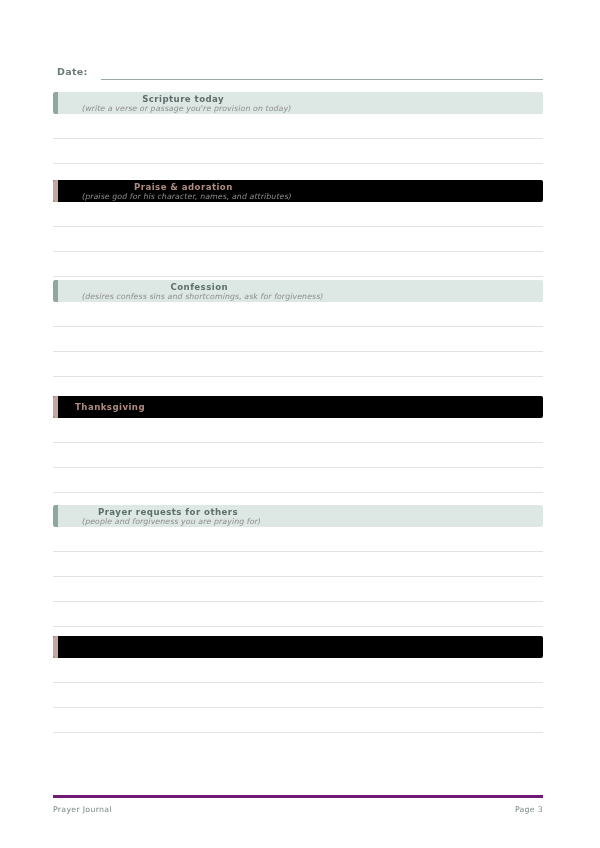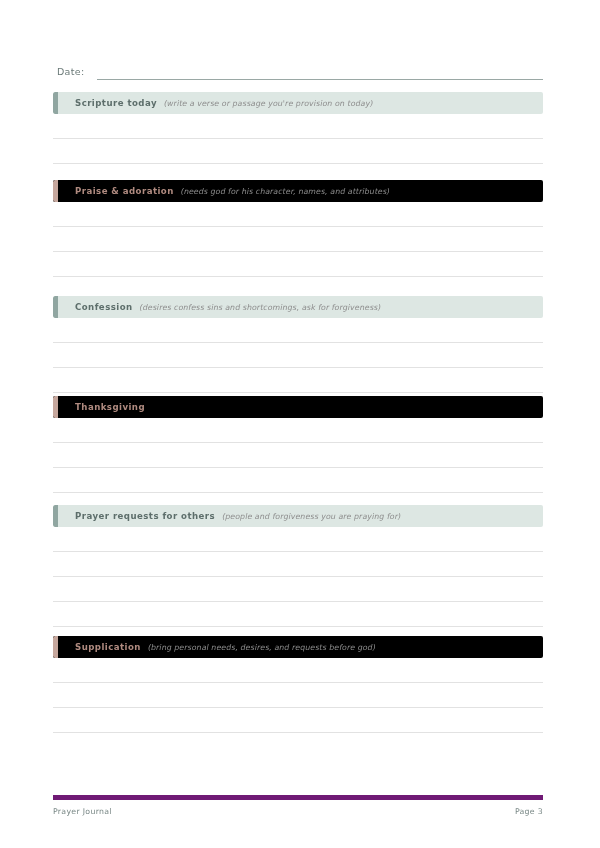--- a/index.html
+++ b/index.html
@@ -28,21 +28,21 @@
     position: absolute;
     left: 57px;
     top: 60px;
     width: 486px;
     height: 20px;
     display: flex;
     align-items: flex-end;
   }
   .date-label {
     font-size: 9.5px;
-    font-weight: normal;
+    font-weight: bold;
     letter-spacing: 0.3px;
     color: #6b7a78;
     line-height: 14px;
     padding-bottom: 1px;
     white-space: nowrap;
   }
   .date-line {
     flex: 1;
     margin-left: 13px;
     border-bottom: 1px solid #9aa8a5;
@@ -70,20 +70,21 @@
     top: 0;
     bottom: 0;
     width: 5px;
     border-radius: 2px 0 0 2px;
   }
   .band-text {
     padding-left: 22px;
     display: flex;
     align-items: center;
     white-space: nowrap;
+    flex-direction: column;
   }
   .band-title {
     font-size: 8.6px;
     font-weight: bold;
     letter-spacing: 0.45px;
   }
   .band-hint {
     font-size: 7.8px;
     font-style: italic;
     letter-spacing: 0.1px;
@@ -108,21 +109,21 @@
     height: 24px;
     border-bottom: 1px solid #e2e2e2;
   }
 
   
   .footer {
     position: absolute;
     left: 53px;
     top: 795px;
     width: 490px;
-    border-top: 5px solid #701a75;
+    border-top: 3px solid #701a75;
     padding-top: 7px;
     display: flex;
     justify-content: space-between;
     align-items: center;
   }
   .footer-text {
     font-size: 7.8px;
     color: #778684;
     letter-spacing: 0.3px;
   }
@@ -149,30 +150,30 @@
         <div class="lines">
           <div class="write-line"></div>
           <div class="write-line"></div>
         </div>
       </div>
       <div class="section theme-blush" style="top: 180px;">
         <div class="band">
           <div class="band-accent"></div>
           <div class="band-text">
             <span class="band-title">Praise &amp; adoration</span>
-            <span class="band-hint">(needs god for his character, names, and attributes)</span>
-          </div>
-        </div>
-        <div class="lines">
-          <div class="write-line"></div>
-          <div class="write-line"></div>
-          <div class="write-line"></div>
-        </div>
-      </div>
-      <div class="section theme-sage" style="top: 296px;">
+            <span class="band-hint">(praise god for his character, names, and attributes)</span>
+          </div>
+        </div>
+        <div class="lines">
+          <div class="write-line"></div>
+          <div class="write-line"></div>
+          <div class="write-line"></div>
+        </div>
+      </div>
+      <div class="section theme-sage" style="top: 280px;">
         <div class="band">
           <div class="band-accent"></div>
           <div class="band-text">
             <span class="band-title">Confession</span>
             <span class="band-hint">(desires confess sins and shortcomings, ask for forgiveness)</span>
           </div>
         </div>
         <div class="lines">
           <div class="write-line"></div>
           <div class="write-line"></div>
@@ -203,24 +204,20 @@
         <div class="lines">
           <div class="write-line"></div>
           <div class="write-line"></div>
           <div class="write-line"></div>
           <div class="write-line"></div>
         </div>
       </div>
       <div class="section theme-blush" style="top: 636px;">
         <div class="band">
           <div class="band-accent"></div>
-          <div class="band-text">
-            <span class="band-title">Supplication</span>
-            <span class="band-hint">(bring personal needs, desires, and requests before god)</span>
-          </div>
         </div>
         <div class="lines">
           <div class="write-line"></div>
           <div class="write-line"></div>
           <div class="write-line"></div>
         </div>
       </div>
     </div>
 
   <div class="footer">

